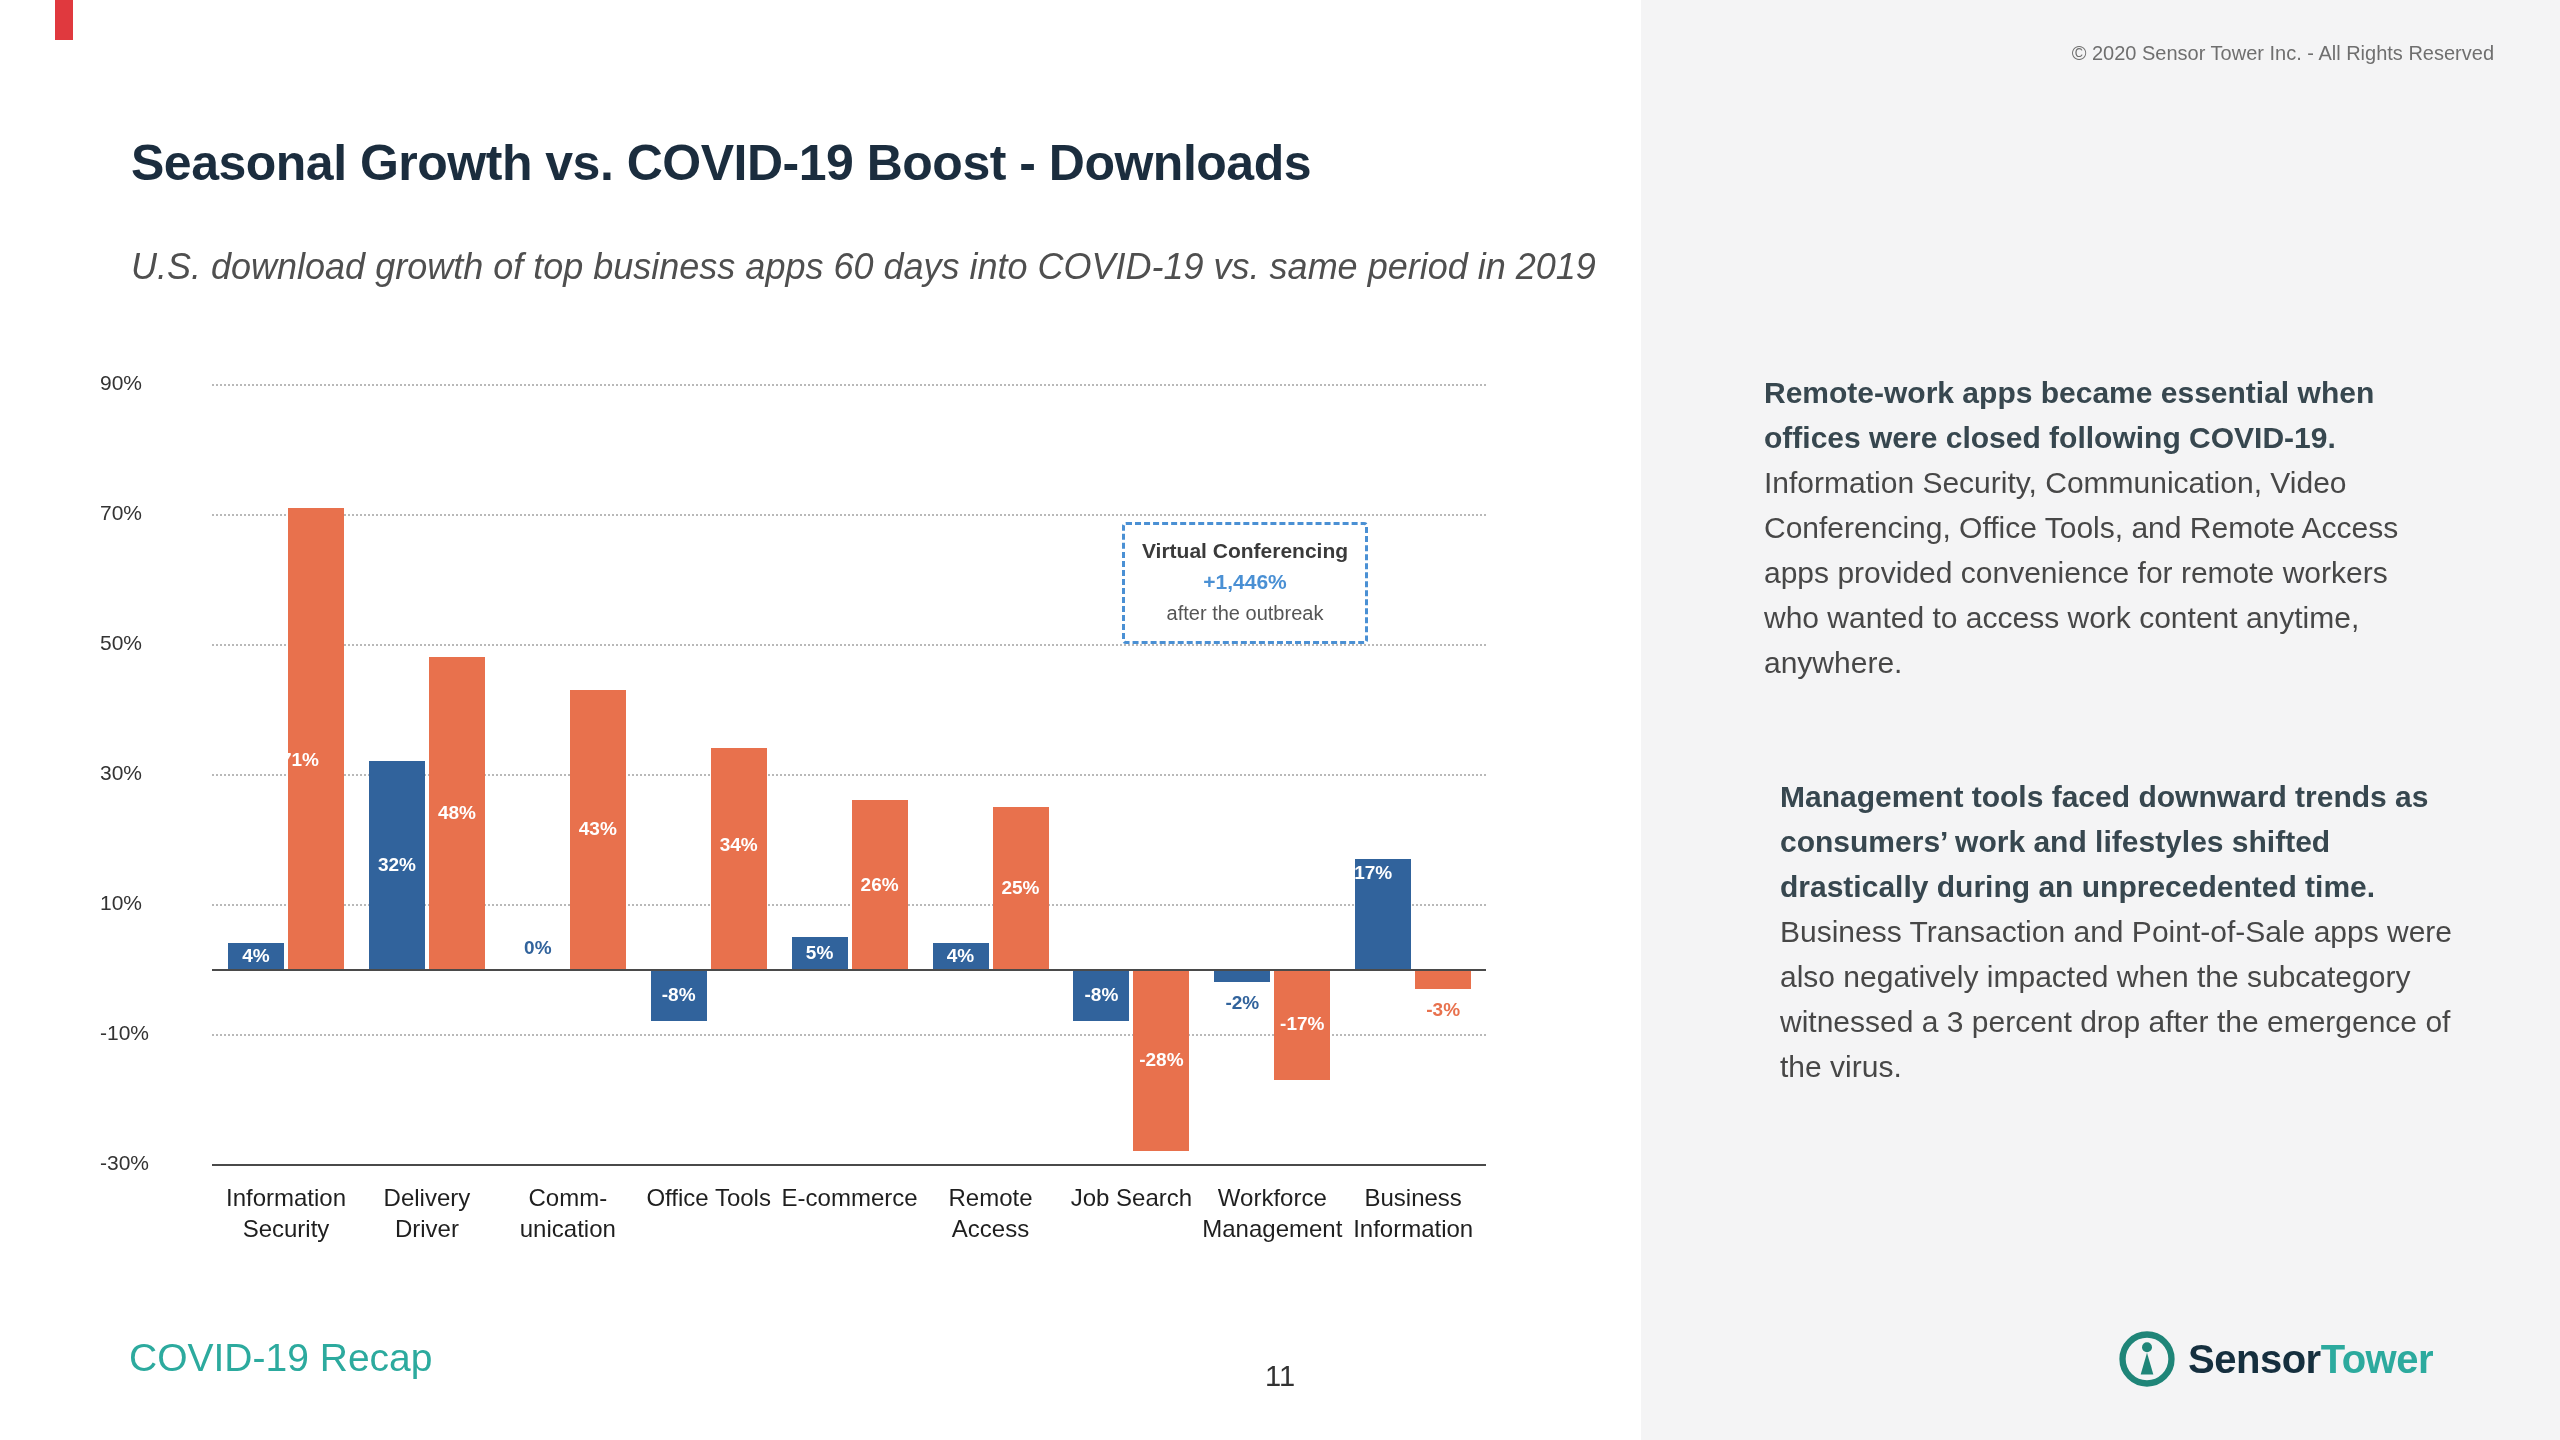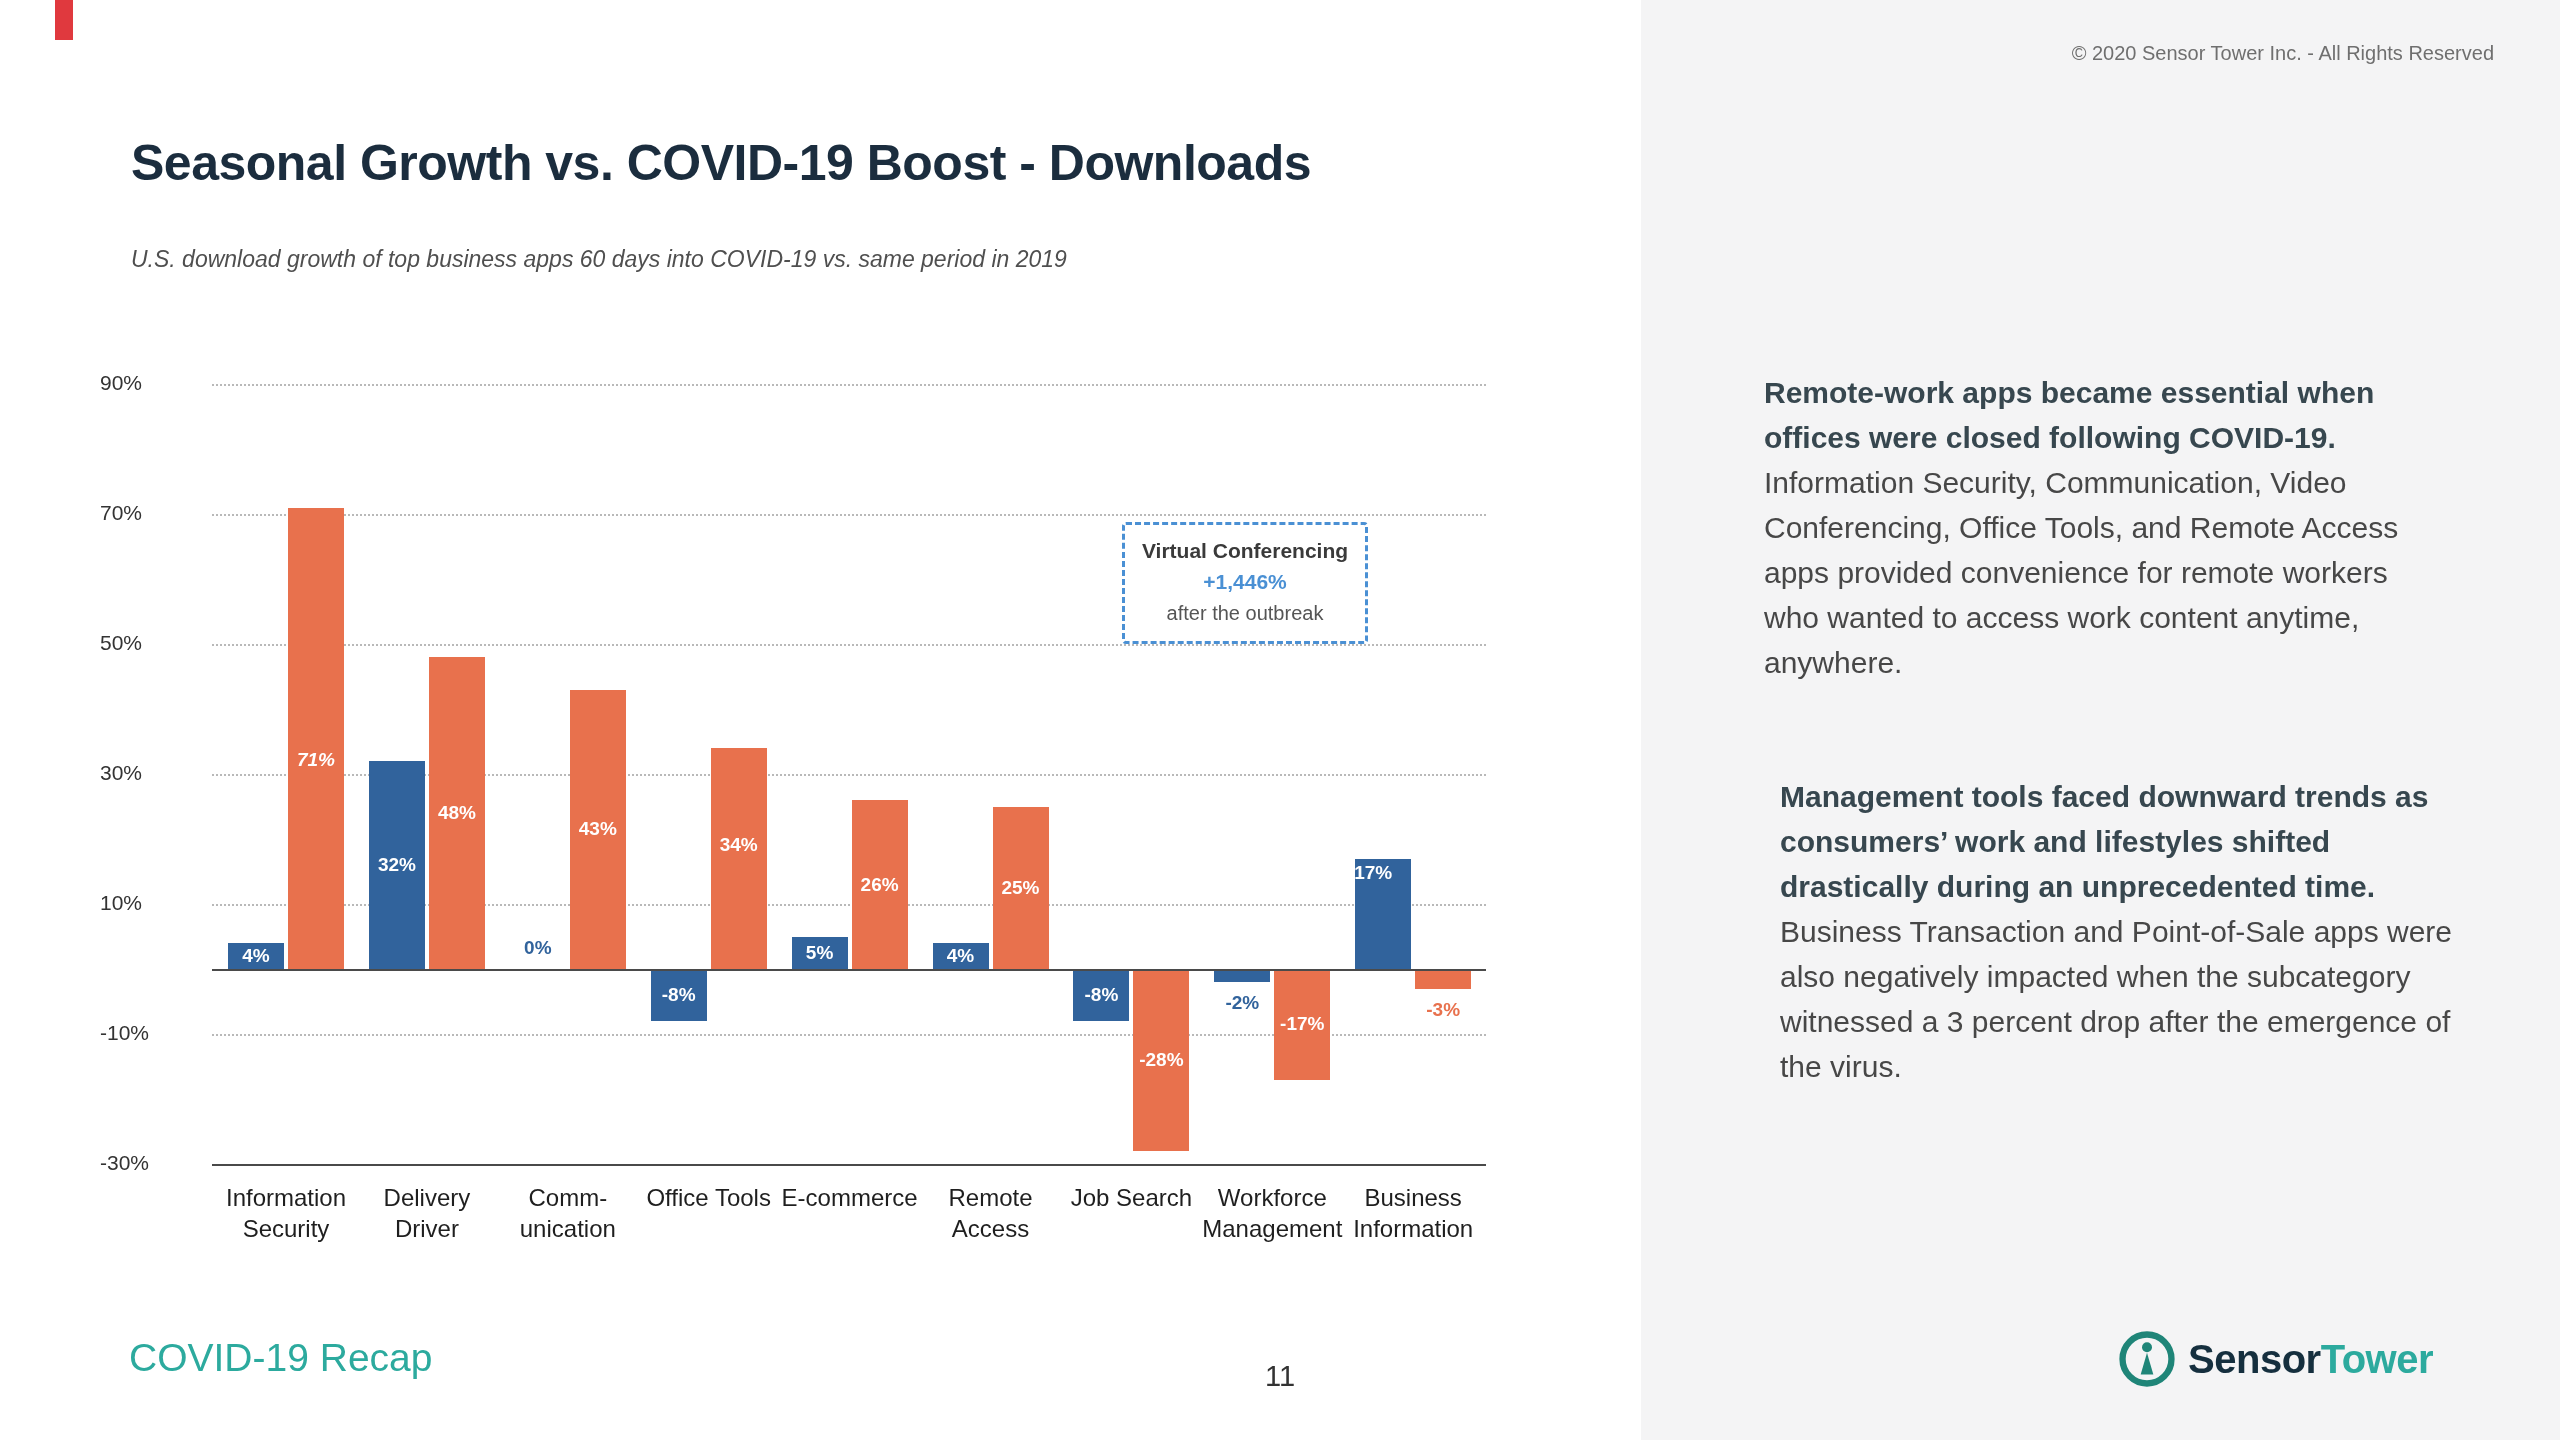--- a/index.html
+++ b/index.html
@@ -10,21 +10,21 @@
     background:#ffffff;
     overflow:hidden;
   }
   .accent { position:absolute; left:55px; top:0; width:18px; height:40px; background:#e0393e; }
   .title {
     position:absolute; left:131px; top:134px;
     font-size:50px; font-weight:bold; color:#1b2d3e; letter-spacing:-0.5px;
   }
   .subtitle {
     position:absolute; left:131px; top:246px;
-    font-size:23px; font-style:italic; color:#4f4f4f;
+    font-size:36px; font-style:italic; color:#4f4f4f;
   }
   .chart { position:absolute; left:0; top:0; width:1641px; height:1440px; }
   .y-tick { position:absolute; left:100px; width:100px; font-size:21px; color:#333; z-index:1; }
   .gridline { position:absolute; left:212px; width:1274px; height:0; border-top:2px dotted #b9b9b9; z-index:0; }
   .axis-line { position:absolute; left:212px; width:1274px; height:0; border-top:2px solid #4a4a4a; z-index:4; }
   .bar { position:absolute; z-index:2; }
   .bar-label-inside {
     position:absolute; z-index:3; display:flex; align-items:center; justify-content:center;
     color:#ffffff; font-weight:bold; font-size:19px;
   }
@@ -100,21 +100,21 @@
     <div class="bar-label-inside" style="left: 791.6px; width: 56px; top: 936.5px; height: 32.5px;">5%</div>
     <div class="bar" style="left: 932.5px; width: 56px; top: 943px; height: 26px; background: rgb(49, 99, 156);"></div>
     <div class="bar-label-inside" style="left: 932.5px; width: 56px; top: 943px; height: 26px;">4%</div>
     <div class="bar" style="left: 1073.4px; width: 56px; top: 969px; height: 52px; background: rgb(49, 99, 156);"></div>
     <div class="bar-label-inside" style="left: 1073.4px; width: 56px; top: 969px; height: 52px;">-8%</div>
     <div class="bar" style="left: 1214.3px; width: 56px; top: 969px; height: 13px; background: rgb(49, 99, 156);"></div>
     <div class="bar-label-outside" style="left: 1214.3px; width: 56px; color: rgb(49, 99, 156); top: 992px;">-2%</div>
     <div class="bar" style="left: 1355.2px; width: 56px; top: 858.5px; height: 110.5px; background: rgb(49, 99, 156);"></div>
     <div class="bar-label-inside" style="left: 1355.2px; width: 36px; top: 818px; height: 110.5px;">17%</div>
     <div class="bar" style="left: 288px; width: 56px; top: 507.5px; height: 461.5px; background: rgb(232, 113, 77);"></div>
-    <div class="bar-label-inside" style="left: 288px; width: 56px; top: 507.5px; height: 504px; font-style: italic;">71%</div>
+    <div class="bar-label-inside" style="left: 272px; width: 56px; top: 507.5px; height: 504px;">71%</div>
     <div class="bar" style="left: 428.9px; width: 56px; top: 657px; height: 312px; background: rgb(232, 113, 77);"></div>
     <div class="bar-label-inside" style="left: 428.9px; width: 56px; top: 657px; height: 312px;">48%</div>
     <div class="bar" style="left: 569.8px; width: 56px; top: 689.5px; height: 279.5px; background: rgb(232, 113, 77);"></div>
     <div class="bar-label-inside" style="left: 569.8px; width: 56px; top: 689.5px; height: 279.5px;">43%</div>
     <div class="bar" style="left: 710.7px; width: 56px; top: 748px; height: 221px; background: rgb(232, 113, 77);"></div>
     <div class="bar-label-inside" style="left: 710.7px; width: 56px; top: 748px; height: 193px;">34%</div>
     <div class="bar" style="left: 851.6px; width: 56px; top: 800px; height: 169px; background: rgb(232, 113, 77);"></div>
     <div class="bar-label-inside" style="left: 851.6px; width: 56px; top: 800px; height: 169px;">26%</div>
     <div class="bar" style="left: 992.5px; width: 56px; top: 806.5px; height: 162.5px; background: rgb(232, 113, 77);"></div>
     <div class="bar-label-inside" style="left: 992.5px; width: 56px; top: 806.5px; height: 162.5px;">25%</div>

